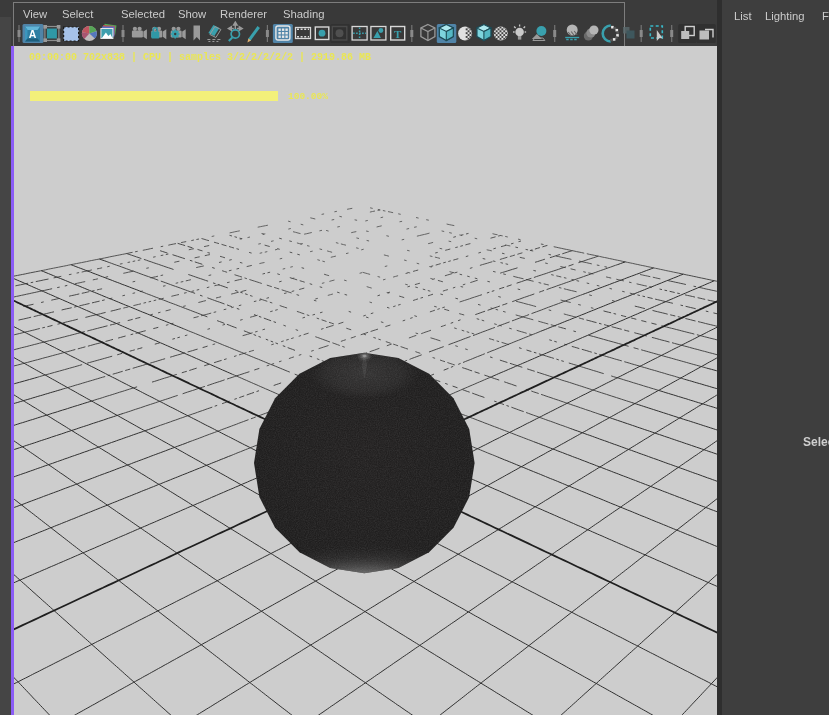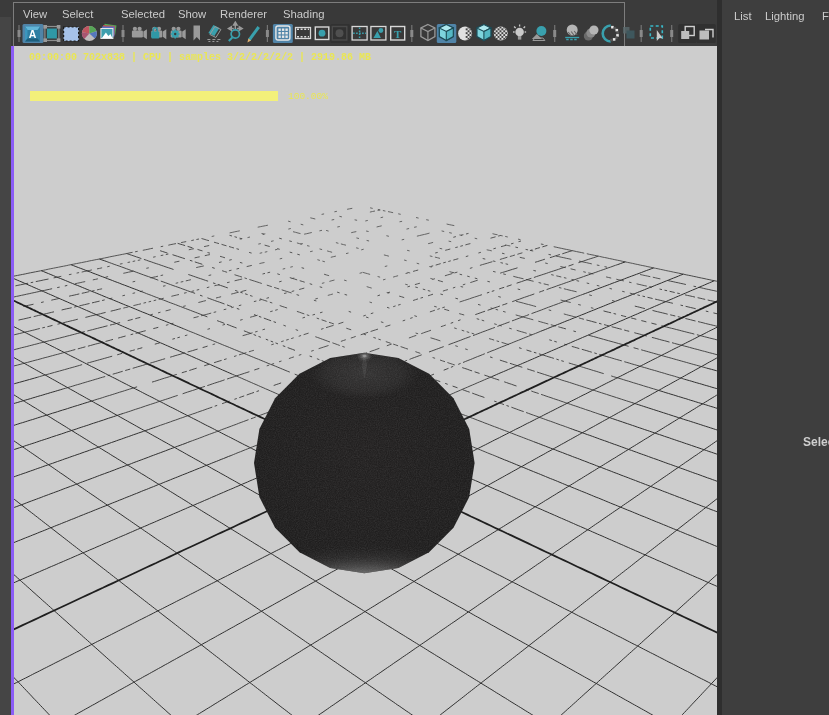--- a/index.html
+++ b/index.html
@@ -7,21 +7,21 @@
 #leftcol{left:0;top:17px;width:11px;height:698px;background:#454545}
 #topblock{left:13px;top:2px;width:612px;height:44px;background:#393939;border:1px solid #7d7d7d;border-bottom:none}
 #vpmenu{left:9px;top:5px;height:14px;color:#cbcbcb;font-size:11.3px}
 .m{position:absolute;top:0;white-space:pre}
 #toolbar{left:14px;top:21px;width:702px;height:25px}
 #render{left:11px;top:46px;width:706px;height:713px;background:#14532d;border-left:3px solid #8b5cf6}
 #rp{left:717px;top:0;width:112px;height:715px;background:#3e3e3e;border-left:5px solid #2e2e2e}
 .rm{position:absolute;top:10px;color:#cbcbcb;font-size:11.3px}
 #status{left:15px;top:6px;color:#eae654;font-family:"Liberation Mono",monospace;font-size:10px;font-weight:bold;white-space:pre}
 #pbar{left:16px;top:45px;width:248px;height:10px;background:#f3f07a}
-#ptext{left:274px;top:45px;color:#eae654;font-family:"Liberation Mono",monospace;font-size:9.5px;font-weight:normal}
+#ptext{left:274px;top:45px;color:#eae654;font-family:"Liberation Mono",monospace;font-size:9.5px;font-weight:bold}
 #selec{left:803px;top:435px;color:#cfcfcf;font-size:12px;font-weight:bold}
 </style></head><body>
 <div id="page">
 <div class="abs" id="leftcol"></div>
 <div class="abs" id="rp"></div>
 <div class="rm" style="left:734px">List</div>
 <div class="rm" style="left:765px">Lighting</div>
 <div class="rm" style="left:822px">Focus</div>
 <div class="abs" id="selec">Select</div>
 <div class="abs" id="topblock">

